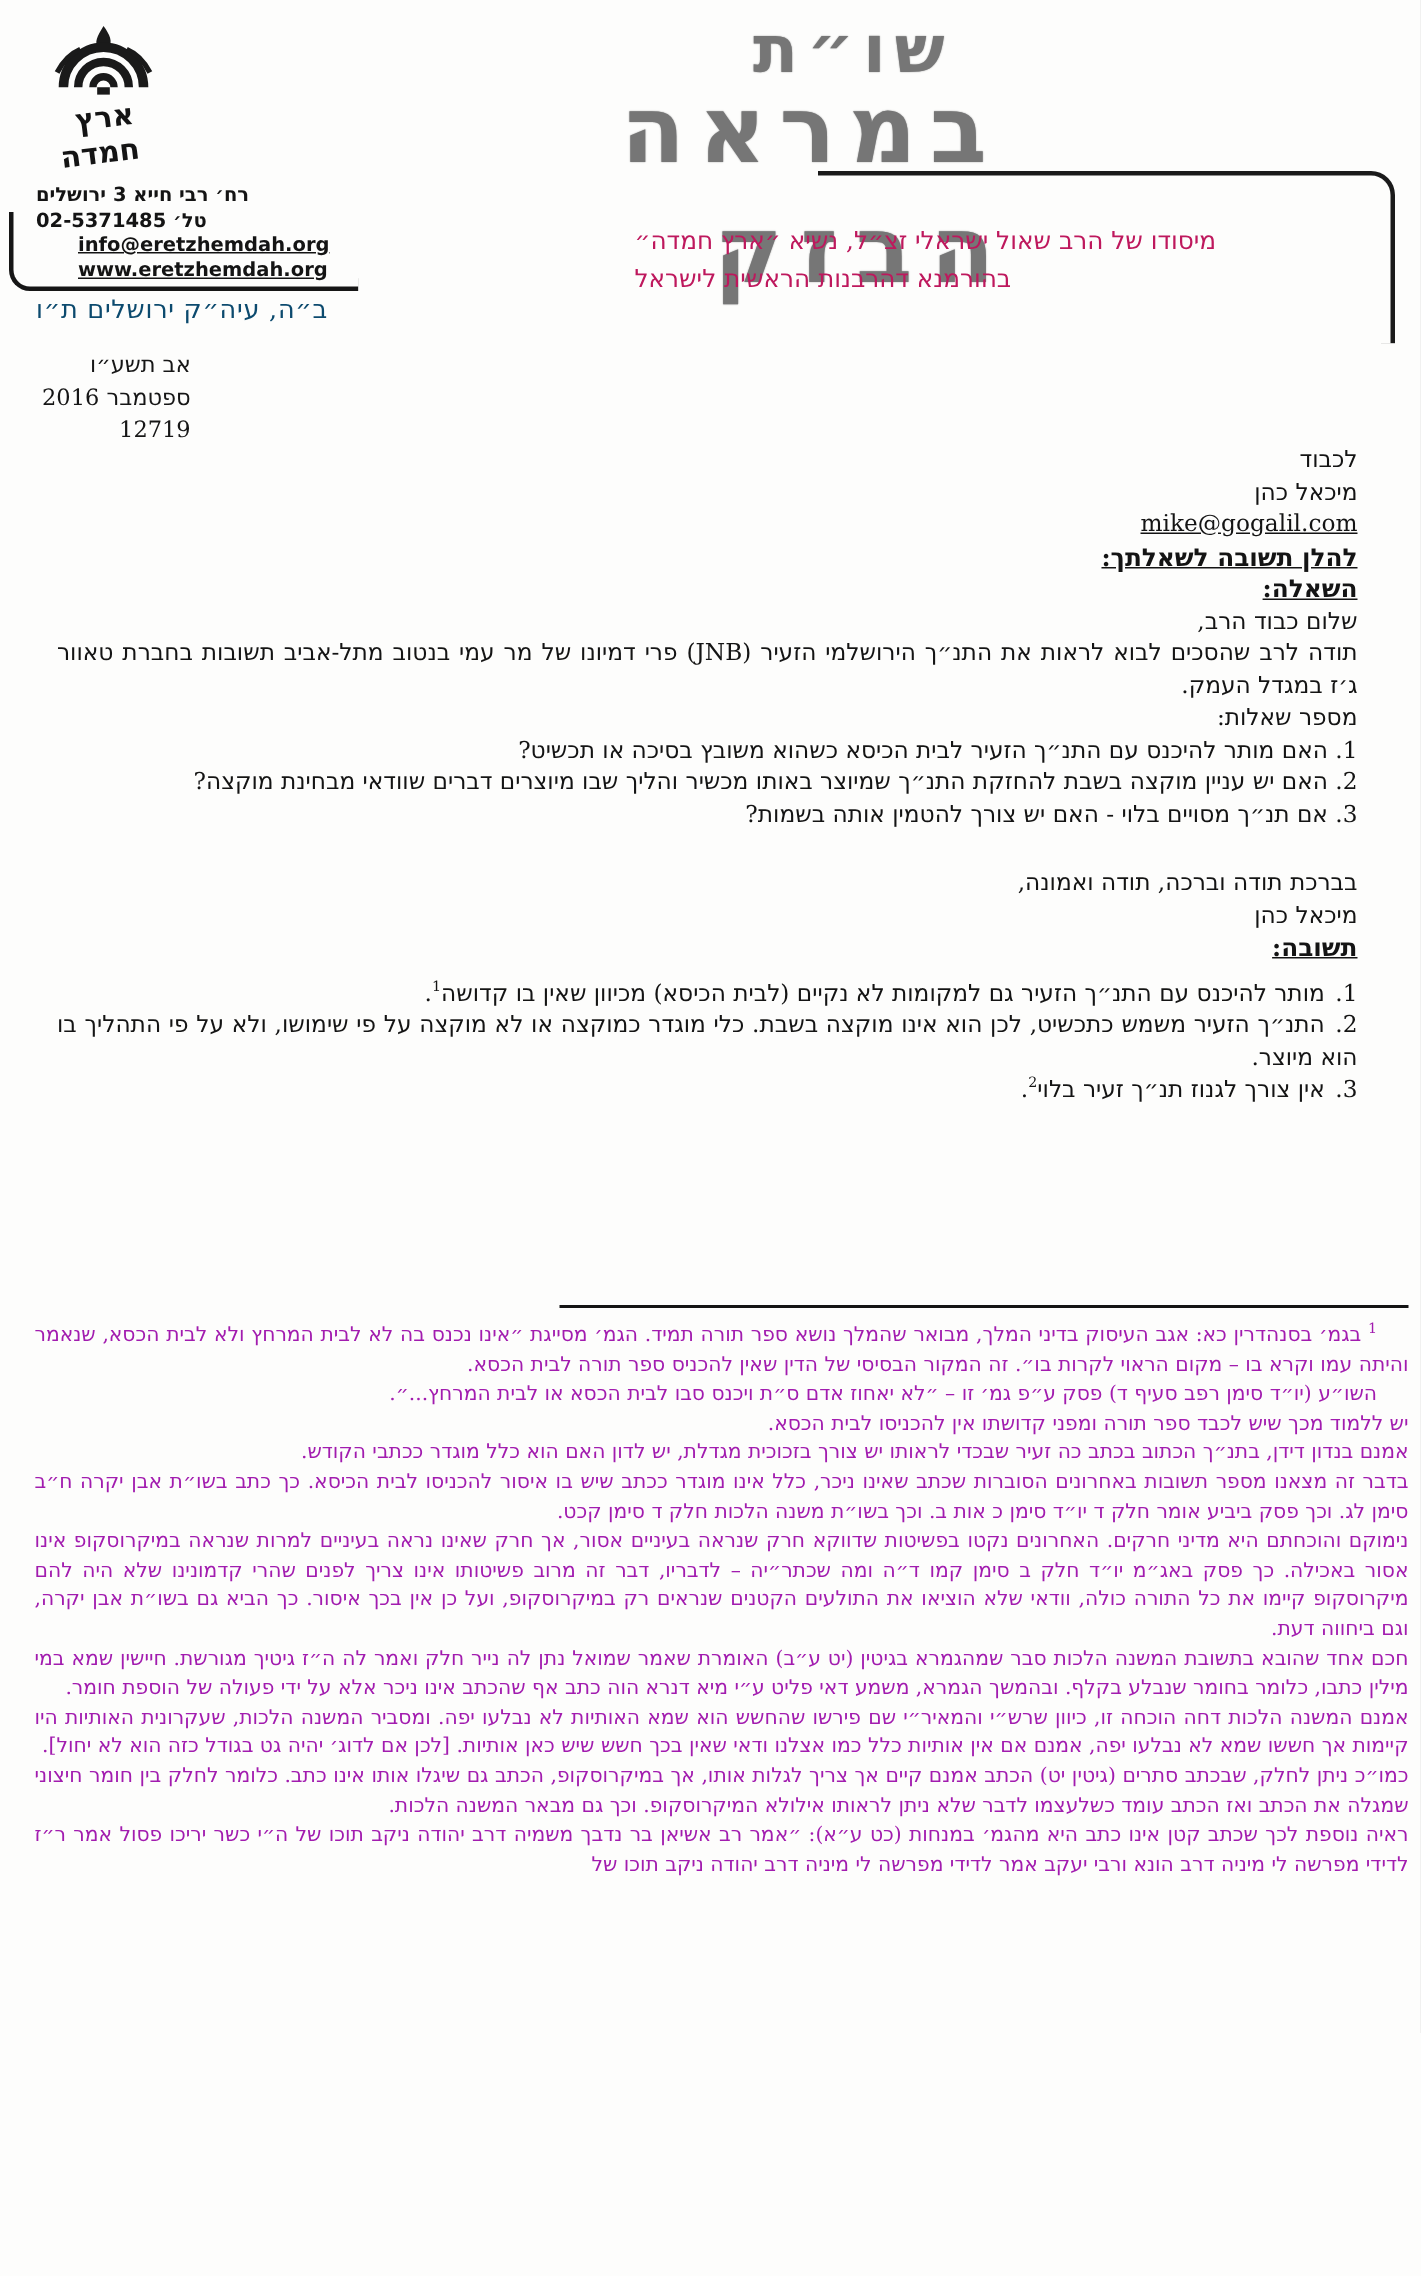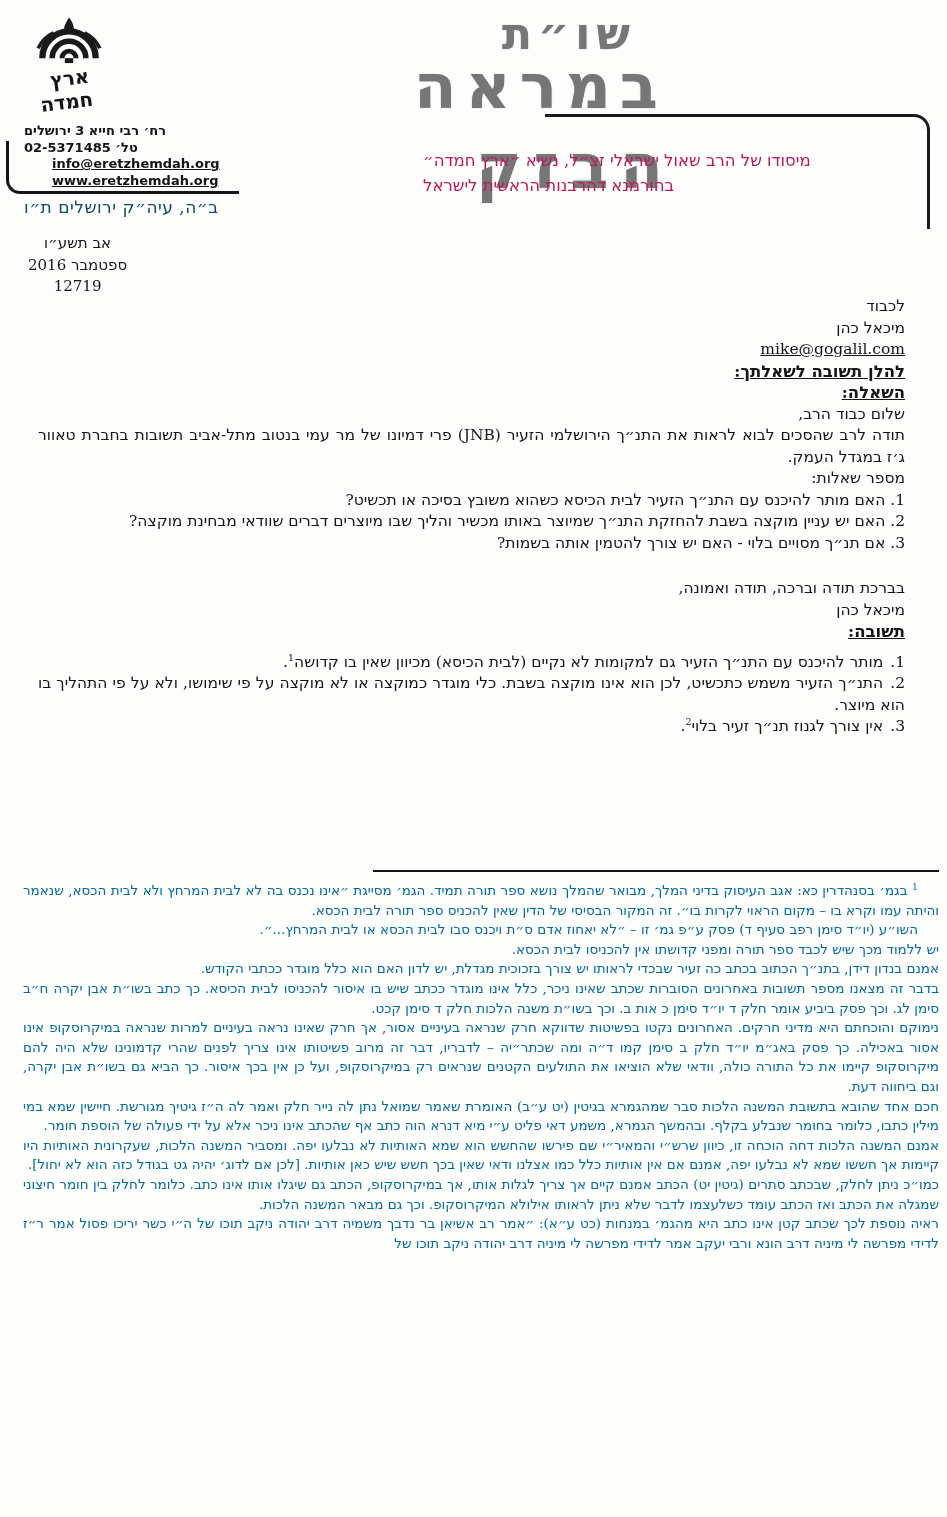--- a/index.html
+++ b/index.html
@@ -44,21 +44,21 @@
     border-top-right-radius:16px;
   }
   .tagline{
     position:absolute;right:44px;top:148px;width:480px;
     direction:rtl;text-align:left;
     font-size:16.5px;line-height:25px;color:#be185d;
   }
   
   .dateblock{
     position:absolute;left:28px;top:233px;
-    direction:rtl;text-align:center;
+    direction:rtl;text-align:right;
     font-size:15px;line-height:21.5px;color:#161616;
   }
   
   .letter{
     position:absolute;top:296px;left:38px;right:42px;
     direction:rtl;text-align:right;
     font-size:15.5px;line-height:21.5px;color:#141414;
   }
   .letter p{margin:0;}
   .recipient-email{text-decoration:underline;direction:ltr;unicode-bidi:embed;display:inline-block;}
@@ -69,21 +69,21 @@
   .just{text-align:justify;}
   .signoff{margin-top:24px;}
   .h-answer{margin-top:22px;}
   .answers{margin-top:9px;}
   .ans-num{margin-left:7px;}
   sup{font-size:9.5px;line-height:0;}
   
   .footnotes{
     position:absolute;top:870px;left:23px;right:8px;
     direction:rtl;text-align:justify;
-    font-size:13.5px;line-height:19.6px;color:#0369a1;
+    font-size:13.5px;line-height:19.6px;color:#a21caf;
   }
   .fn-rule{width:566px;border-top:2.5px solid #141414;margin-bottom:9px;}
   .footnotes p{margin:0;}
   .fn-ind{text-indent:21px;}
 </style>
 </head>
 <body>
 
 <div class="page">
 

